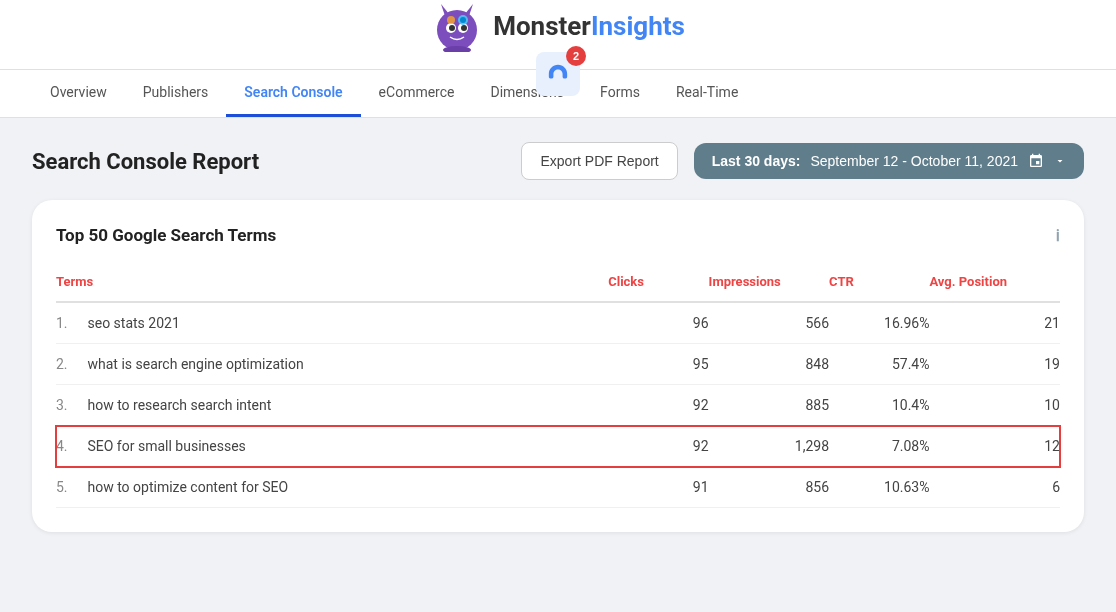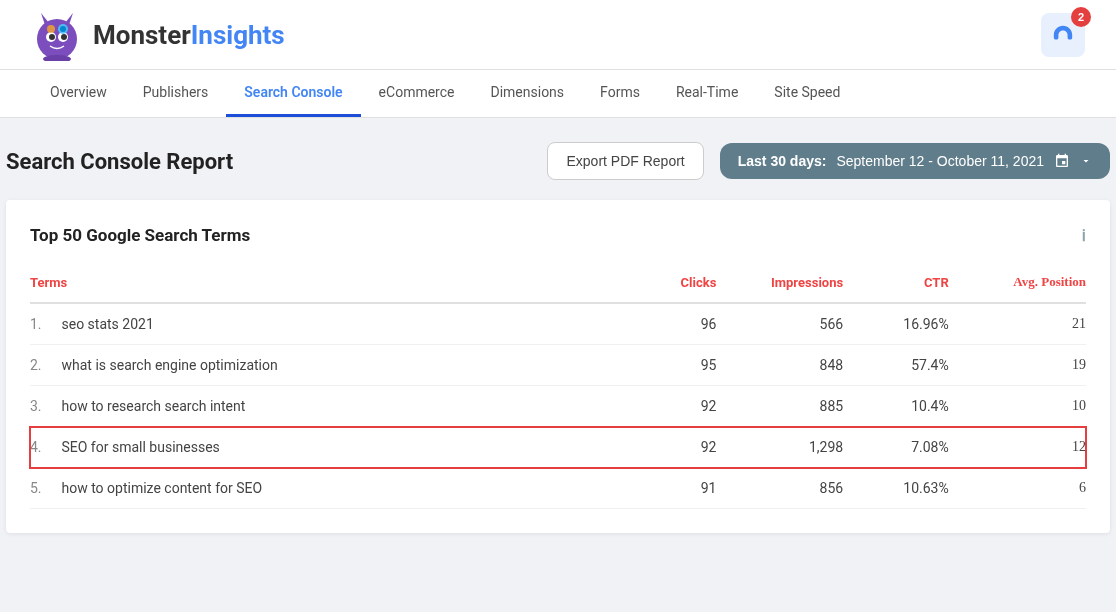--- a/index.html
+++ b/index.html
@@ -7,20 +7,21 @@
 
     
     .header {
       background: #fff;
       border-bottom: 1px solid #e0e0e0;
       padding: 0 31px;
       display: flex;
       align-items: center;
       justify-content: space-between;
       height: 70px;
+      flex-direction: column;
     }
     .logo-area {
       display: flex;
       align-items: center;
       gap: 10px;
     }
     .logo-icon {
       width: 52px;
       height: 52px;
     }
@@ -73,21 +74,21 @@
       white-space: nowrap;
     }
     .nav-item.active {
       color: #4285f4;
       border-bottom: 3px solid #1d4ed8;
       font-weight: 600;
     }
 
     
     .main {
-      padding: 24px 6px;
+      padding: 24px 32px;
     }
 
     
     .page-header {
       display: flex;
       align-items: center;
       gap: 16px;
       margin-bottom: 20px;
     }
     .page-title {
@@ -120,21 +121,21 @@
     .date-range-label {
       font-weight: 600;
     }
     .date-range-value {
       font-weight: 400;
     }
 
     
     .card {
       background: #fff;
-      border-radius: 4px;
+      border-radius: 20px;
       padding: 24px;
       box-shadow: 0 1px 4px rgba(0,0,0,0.08);
     }
 
     .card-title {
       font-size: 17px;
       font-weight: 700;
       color: #222;
       margin-bottom: 20px;
       display: flex;
@@ -155,21 +156,21 @@
     thead tr {
       border-bottom: 2px solid #e0e0e0;
     }
     th {
       text-align: left;
       font-weight: 700;
       font-size: 13px;
       color: #ef4444;
       padding: 8px 0 12px 0;
     }
-    th.right { text-align: right; }
+    th.right { text-align: left; }
     td {
       padding: 12px 0;
       font-size: 14px;
       color: #444;
       border-bottom: 1px solid #f0f0f0;
     }
     td.right { text-align: right; }
     tr.highlighted-row {
       outline: 2.5px solid #e53e3e;
       outline-offset: -1px;
@@ -180,21 +181,21 @@
     }
     .row-num {
       color: #888;
       min-width: 28px;
       display: inline-block;
     }
     .col-terms { width: 55%; }
     .col-clicks { width: 10%; text-align: right; }
     .col-impressions { width: 12%; text-align: right; }
     .col-ctr { width: 10%; text-align: right; }
-    .col-avgpos { width: 13%; text-align: right; font-family: Liberation Serif, serif; }
+    .col-avgpos { width: 13%; text-align: right; }
   </style>
 </head>
 <body>
 
 <div class="header">
   <div class="logo-area">
 
     <svg class="logo-icon" viewBox="0 0 52 52" xmlns="http://www.w3.org/2000/svg">
       <circle cx="26" cy="30" r="20" fill="#7c4dbd"></circle>
       <ellipse cx="26" cy="50" rx="14" ry="4" fill="#6a3fa8"></ellipse>
@@ -229,21 +230,20 @@
 </div>
 
 <nav class="nav">
   <div class="nav-item">Overview</div>
   <div class="nav-item">Publishers</div>
   <div class="nav-item active">Search Console</div>
   <div class="nav-item">eCommerce</div>
   <div class="nav-item">Dimensions</div>
   <div class="nav-item">Forms</div>
   <div class="nav-item">Real-Time</div>
-  <div class="nav-item">Site Speed</div>
 </nav>
 
 <div class="main">
 
   <div class="page-header">
     <h1 class="page-title">Search Console Report</h1>
     <button class="export-btn">Export PDF Report</button>
     <button class="date-range-btn">
       <span class="date-range-label">Last 30 days:</span>
       <span class="date-range-value">September 12 - October 11, 2021</span>

